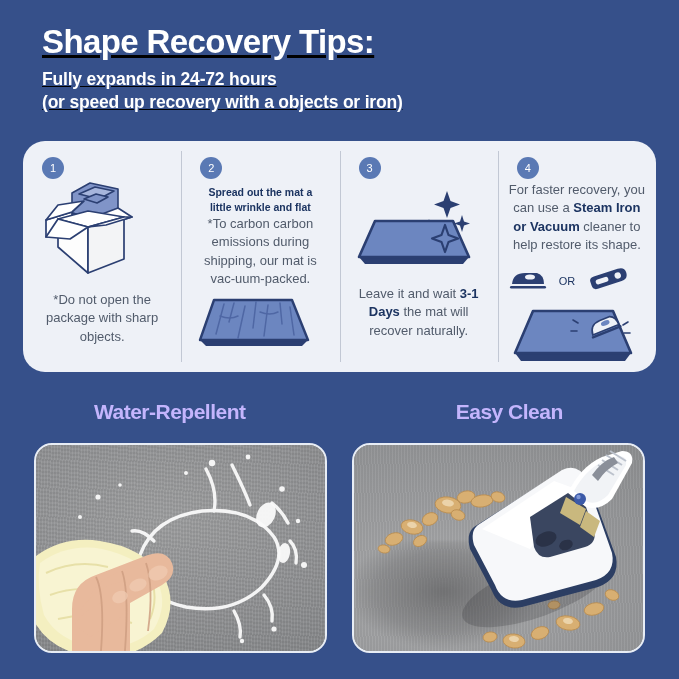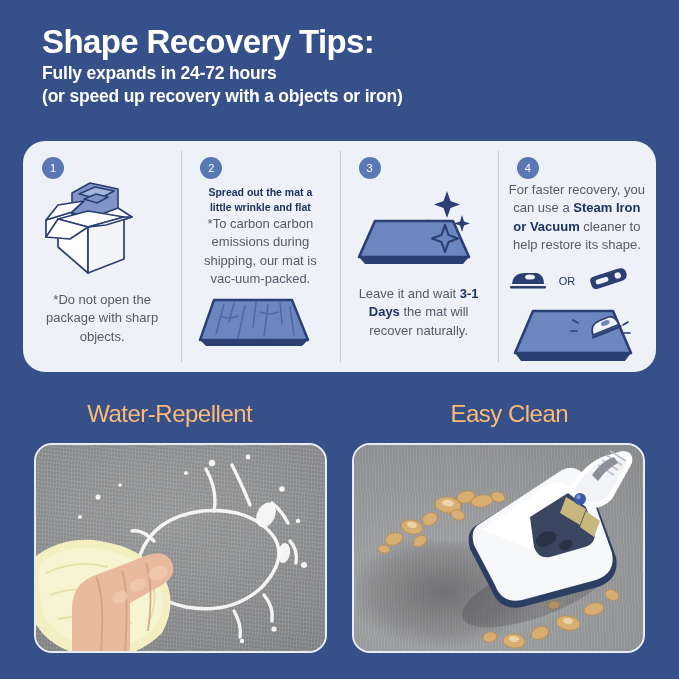--- a/index.html
+++ b/index.html
@@ -7,36 +7,36 @@
   body {
     width: 679px;
     height: 679px;
     background: #36508A;
     font-family: "Liberation Sans", sans-serif;
     overflow: hidden;
     position: relative;
   }
 
   
-  .header { padding: 24px 12px 0 42px; }
+  .header { padding: 24px 12px 0 42px; text-decoration: underline; }
 
   .header-title {
     color: #ffffff;
     font-size: 33px;
     font-weight: bold;
     letter-spacing: -0.6px;
     line-height: 1.12;
   }
 
   .header-sub {
     color: #ffffff;
     font-size: 17.5px;
     font-weight: bold;
     line-height: 1.34;
-    margin-top: 1px;
+    margin-top: 7px;
     letter-spacing: -0.2px;
   }
 
   
   .steps-card {
     position: absolute;
     left: 23px;
     top: 141px;
     width: 633px;
     height: 231px;
@@ -124,23 +124,23 @@
 
   
   .feat-row {
     position: absolute;
     left: 0; top: 400px;
     width: 679px;
     display: flex;
   }
   .feat-col { flex: 1; display: flex; flex-direction: column; align-items: center; }
   .feat-title {
-    color: #fdba74;
-    font-size: 24px;
-    font-weight: normal;
+    color: #c4b5fd;
+    font-size: 21px;
+    font-weight: bold;
     letter-spacing: -0.5px;
   }
 
   
   .photos {
     position: absolute;
     left: 34px; top: 443px;
     width: 611px;
     display: flex;
     gap: 25px;

